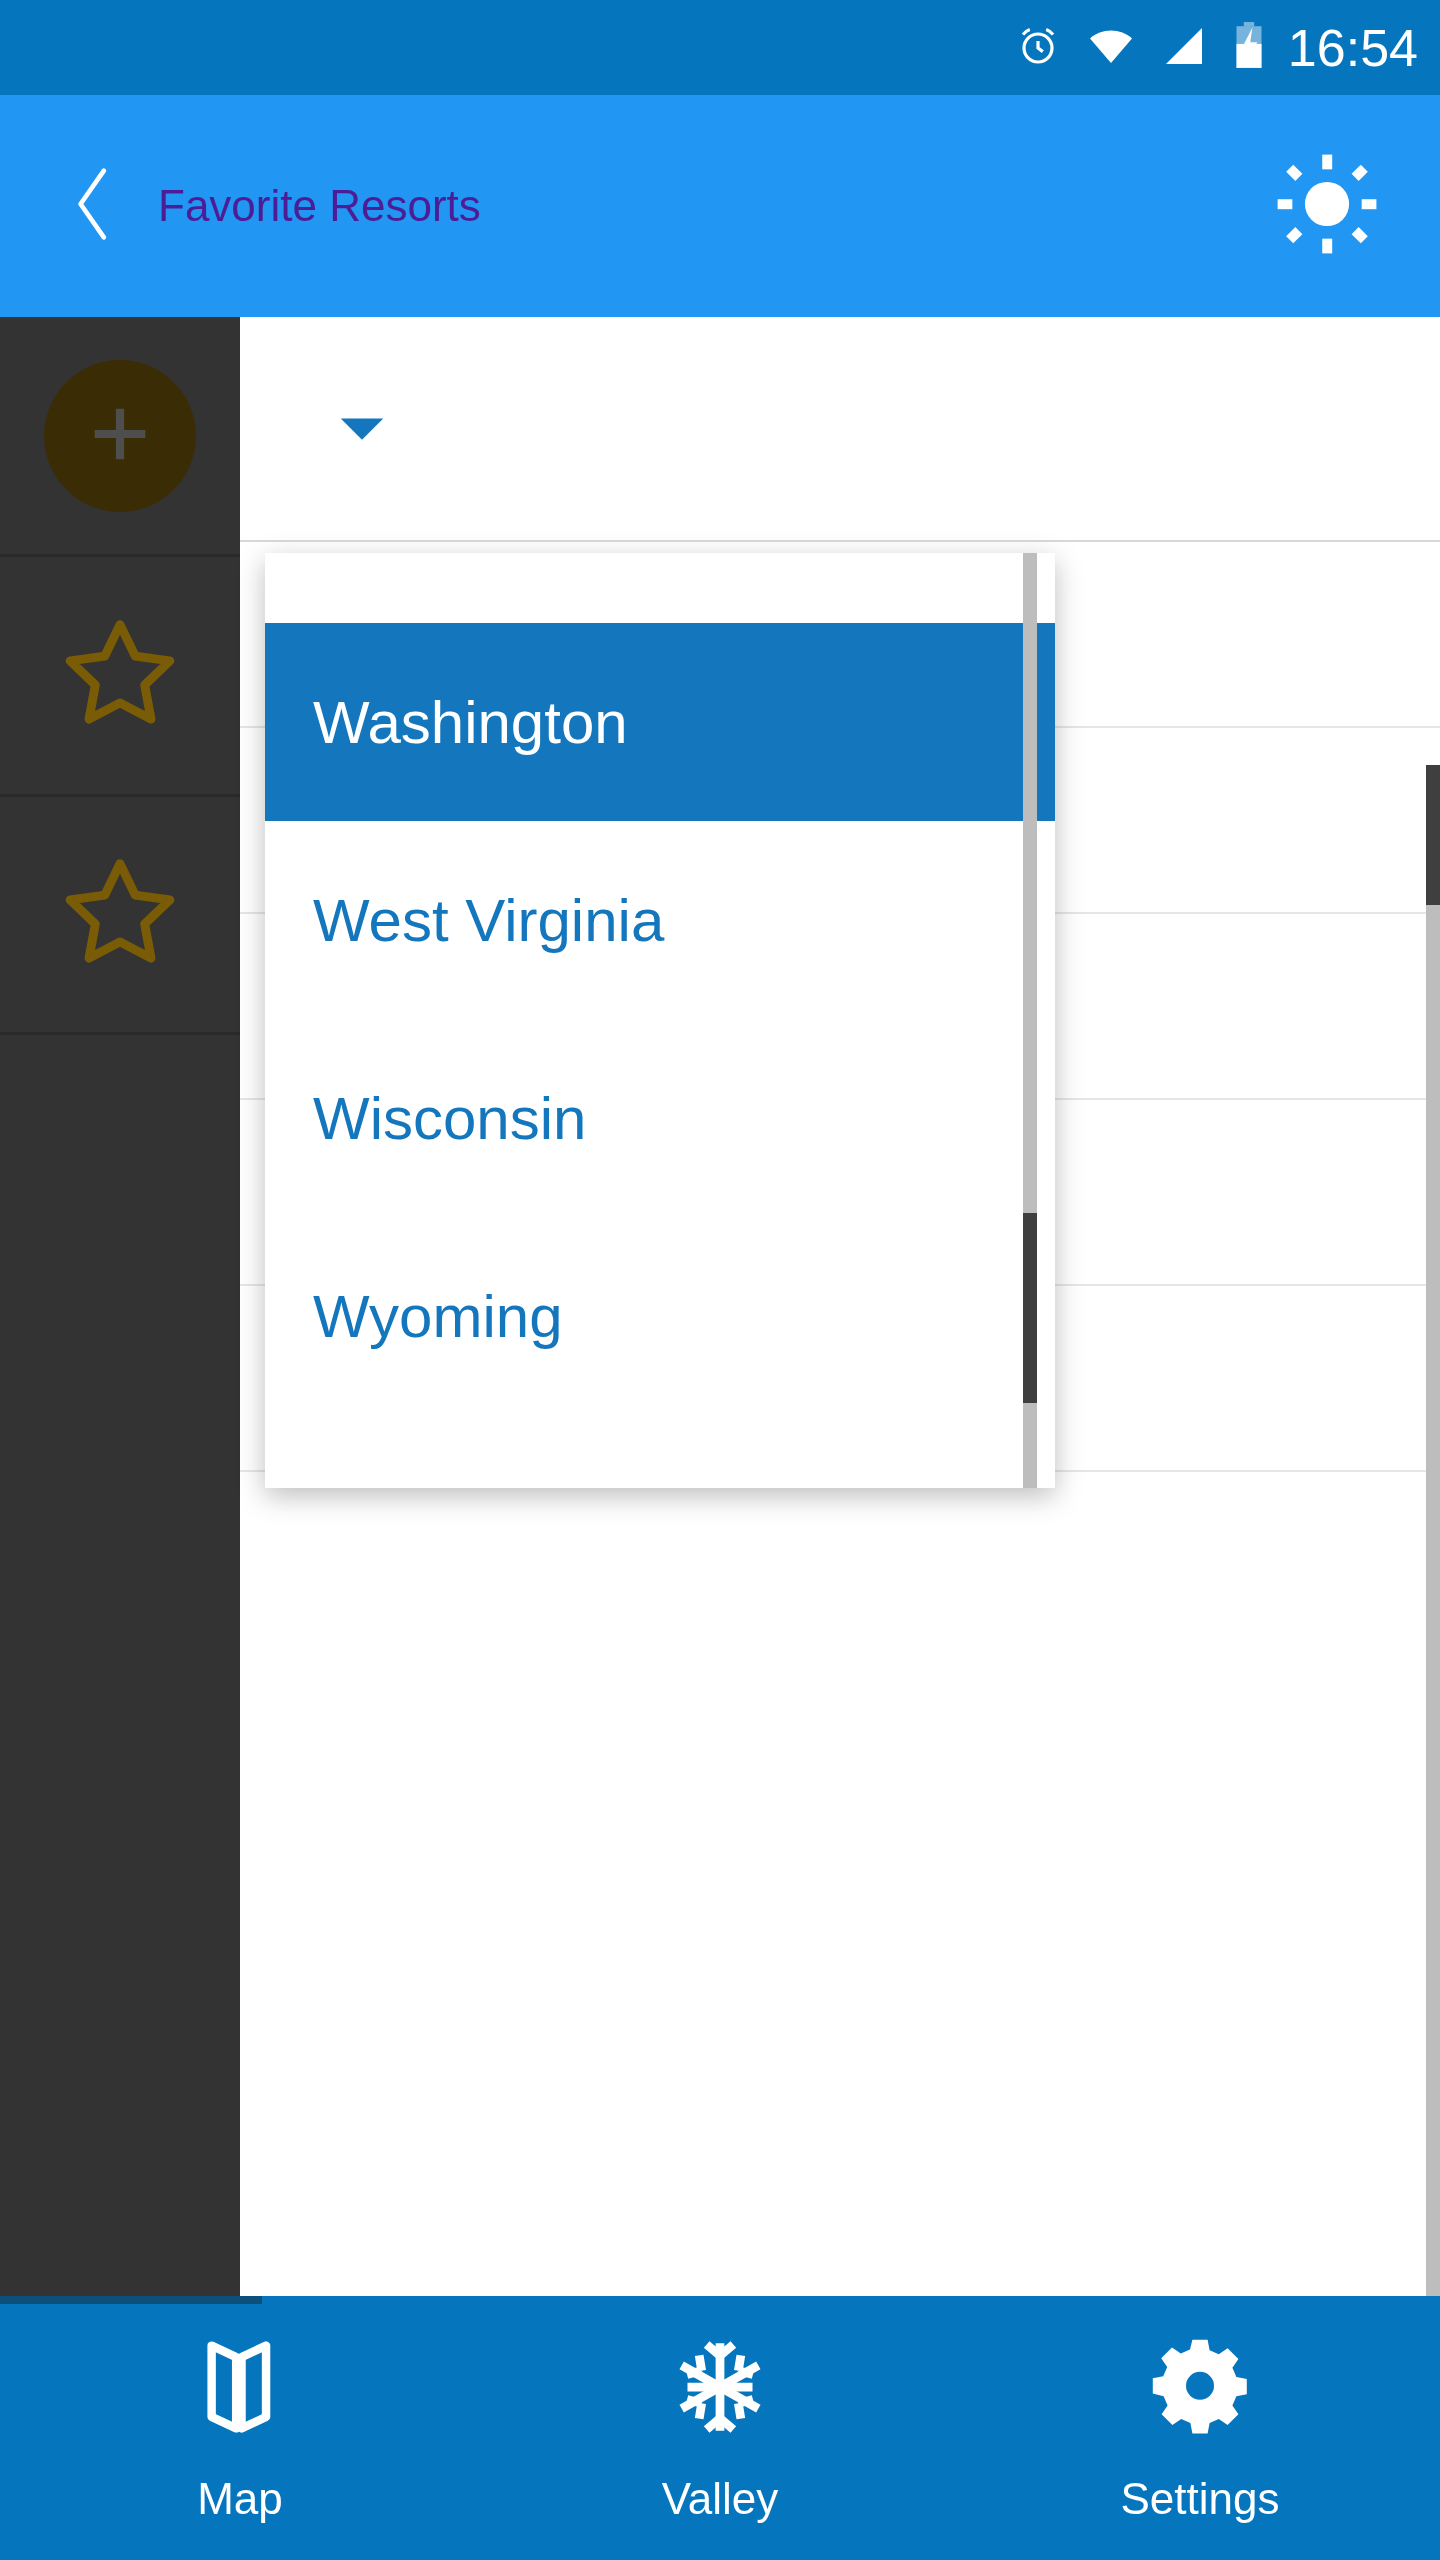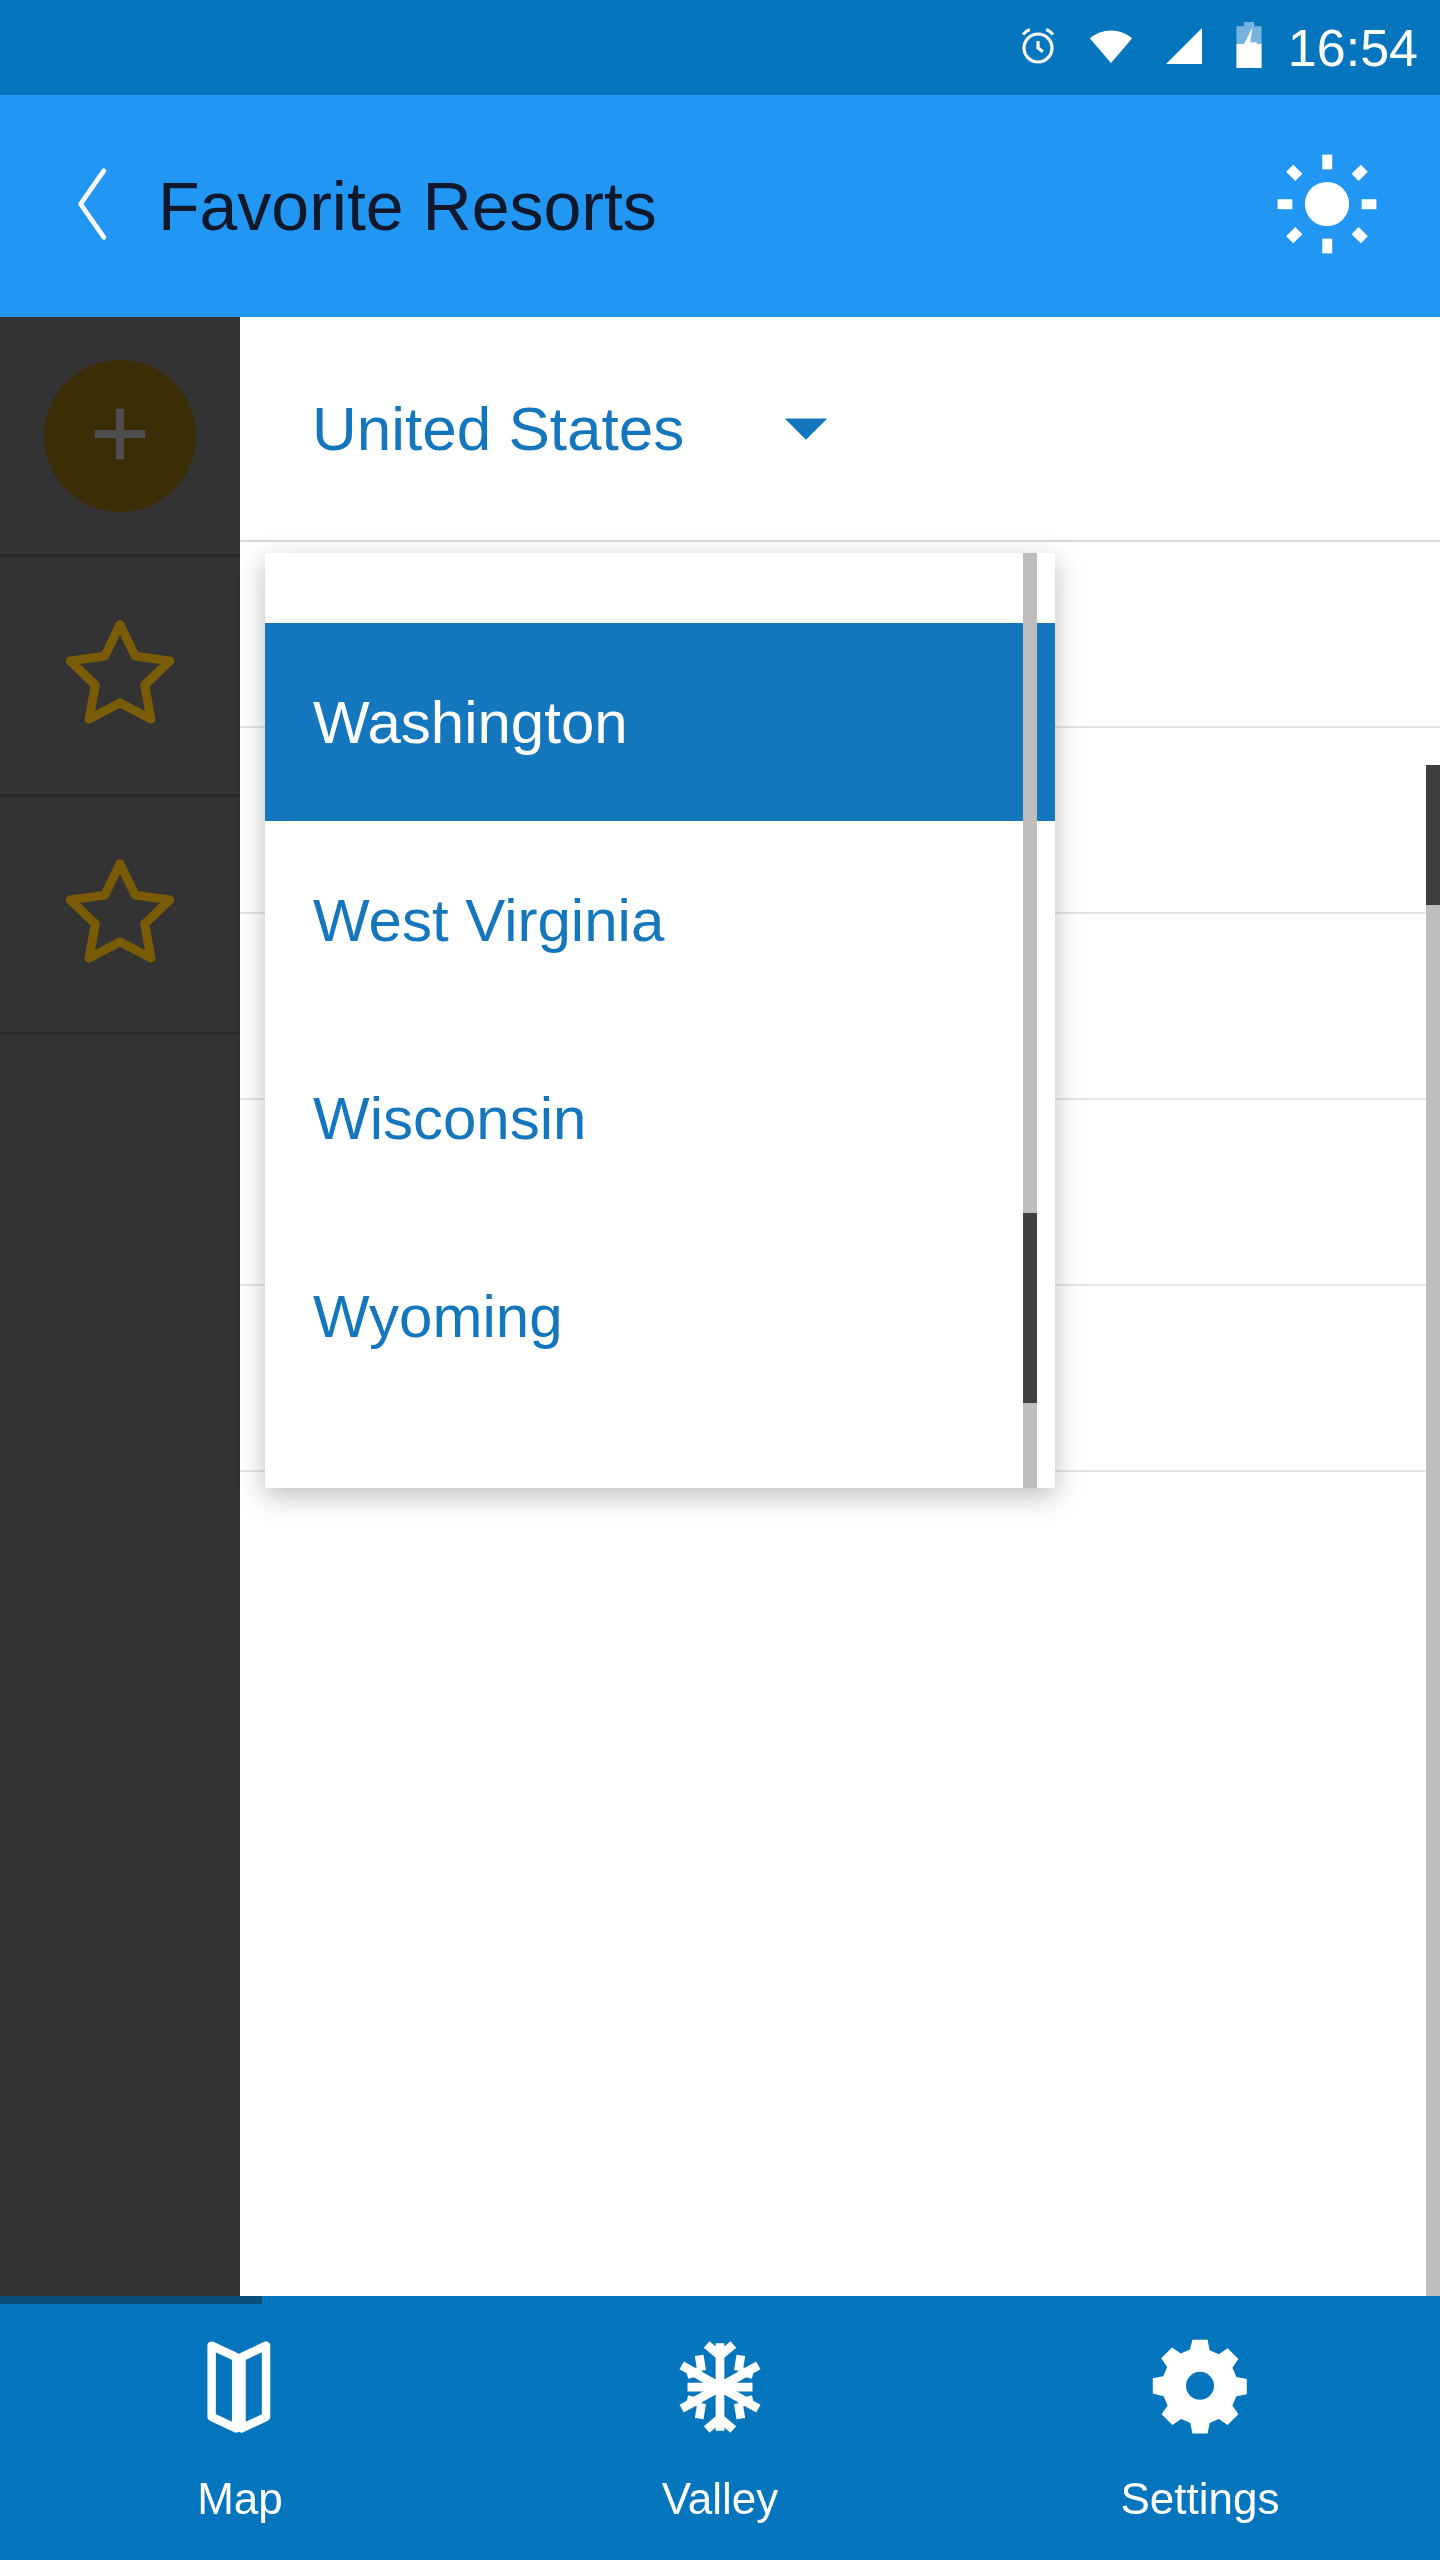--- a/index.html
+++ b/index.html
@@ -30,21 +30,21 @@
     position: absolute; left: 0; top: 95px; width: 1440px; height: 222px;
     background: #2196f3;
     display: flex; align-items: center;
   }
   .appbar-back {
     width: 110px; margin-left: 40px;
     display: flex; align-items: center; justify-content: center;
     color: #ffffff;
   }
   .appbar-title {
-    color: #0f172a; font-size: 68px; font-weight: 400;
+    color: #4c1d95; font-size: 44px; font-weight: 400;
     margin-left: 8px; white-space: nowrap;
   }
   .appbar-action {
     position: absolute; right: 58px; top: 50%; transform: translateY(-50%);
     width: 110px; height: 110px;
     display: flex; align-items: center; justify-content: center;
   }
 
   
   .sidebar {
@@ -244,21 +244,20 @@
           <path d="M12 2.6l2.9 6.0 6.6.9-4.8 4.6 1.2 6.5L12 17.5 6.1 20.6l1.2-6.5L2.5 9.5l6.6-.9z" fill="none" stroke="#7a5c07" stroke-width="1.7" stroke-linejoin="round"></path>
         </svg>
       </span>
     </div>
   </div>
   <div class="sidebar-shadow"></div>
 
   <div class="content">
 
     <div class="country-row">
-      <div class="country-label">United States</div>
       <div class="country-caret">
         <svg width="52" height="34" viewBox="0 0 24 16">
           <path d="M2 3l10 10L22 3z" fill="#1477bd"></path>
         </svg>
       </div>
     </div>
 
     <div class="resort-list">
 
       <div class="resort-row">

